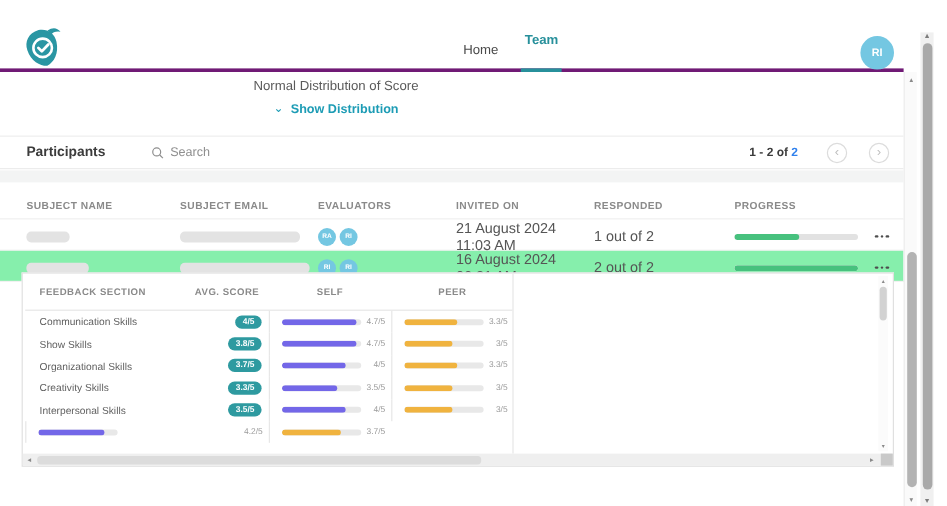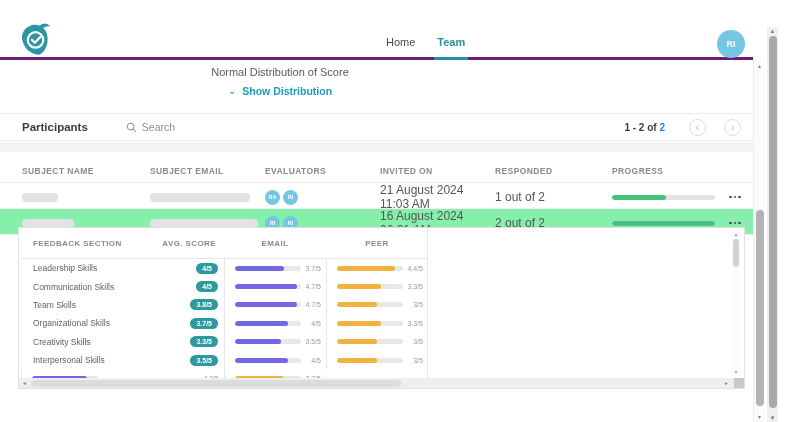--- a/index.html
+++ b/index.html
@@ -5,21 +5,21 @@
   *{margin:0;padding:0;box-sizing:border-box;}
   html,body{background:#fff;}
   body{font-family:"Liberation Sans",sans-serif;-webkit-font-smoothing:antialiased;}
   .frame{position:relative;width:789px;height:422px;background:#fff;overflow:hidden;}
 
   
   .header{position:absolute;left:0;top:0;width:753px;height:60px;background:#fff;border-bottom:3px solid #701a75;}
   .logo{position:absolute;left:18px;top:20px;width:36px;height:38px;}
   .nav{position:absolute;left:383px;top:0;height:60px;display:flex;align-items:flex-end;gap:16px;}
   .nav-item{font-size:11px;color:#4a4a4a;padding:0 3px 12px;cursor:pointer;}
-  .nav-item.active{color:#27909b;font-weight:bold;border-bottom:3px solid #27909b;padding-bottom:9px;}
+  .nav-item.active{color:#27909b;font-weight:bold;border-bottom:3px solid #27909b;padding-bottom:17px;}
   .avatar{position:absolute;left:717px;top:30px;width:28px;height:28px;border-radius:50%;
           background:#74c7e2;color:#fff;font-size:9px;font-weight:bold;
           display:flex;align-items:center;justify-content:center;}
 
   
   .dist{position:absolute;left:0;top:61px;width:753px;height:53px;background:#fff;border-bottom:1px solid #ececec;}
   .dist-title{position:absolute;left:0;top:5px;width:560px;text-align:center;font-size:11px;color:#5a5a5a;}
   .dist-toggle{position:absolute;left:0;top:24px;width:560px;text-align:center;font-size:10.5px;
                color:#1d9cb5;font-weight:bold;cursor:pointer;}
   .dist-toggle .chev{font-size:10px;margin-right:6px;font-weight:normal;display:inline-block;transform:translateY(-1px);}
@@ -206,42 +206,24 @@
 </div>
   </div>
 
   <div class="panel">
     <div class="ftable">
       <div class="fgrid fhead">
         <div class="fh c1">
           <span>FEEDBACK SECTION</span>
           <span>AVG. SCORE</span>
         </div>
-        <div class="fh cc">EMAIL</div>
+        <div class="fh cc">SELF</div>
         <div class="fh cc">PEER</div>
       </div>
       <div id="f-rows">
-  <div class="fgrid frow">
-    <div class="fcell1">
-      <span class="fsec">Leadership Skills</span>
-      <span class="badge" style="background: rgb(46, 154, 160);">4/5</span>
-    </div>
-    <div class="fbar self">
-      <div class="btrack">
-                <div class="bfill" style="width: 74%; background: rgb(115, 103, 232);"></div>
-              </div>
-      <span class="bval">3.7/5</span>
-    </div>
-    <div class="fbar peer">
-      <div class="btrack">
-                <div class="bfill" style="width: 88%; background: rgb(240, 179, 63);"></div>
-              </div>
-      <span class="bval">4.4/5</span>
-    </div>
-  </div>
 
   <div class="fgrid frow">
     <div class="fcell1">
       <span class="fsec">Communication Skills</span>
       <span class="badge" style="background: rgb(46, 154, 160);">4/5</span>
     </div>
     <div class="fbar self">
       <div class="btrack">
                 <div class="bfill" style="width: 94%; background: rgb(115, 103, 232);"></div>
               </div>
@@ -250,21 +232,21 @@
     <div class="fbar peer">
       <div class="btrack">
                 <div class="bfill" style="width: 66%; background: rgb(240, 179, 63);"></div>
               </div>
       <span class="bval">3.3/5</span>
     </div>
   </div>
 
   <div class="fgrid frow">
     <div class="fcell1">
-      <span class="fsec">Team Skills</span>
+      <span class="fsec">Show Skills</span>
       <span class="badge" style="background: rgb(46, 154, 160);">3.8/5</span>
     </div>
     <div class="fbar self">
       <div class="btrack">
                 <div class="bfill" style="width: 94%; background: rgb(115, 103, 232);"></div>
               </div>
       <span class="bval">4.7/5</span>
     </div>
     <div class="fbar peer">
       <div class="btrack">

